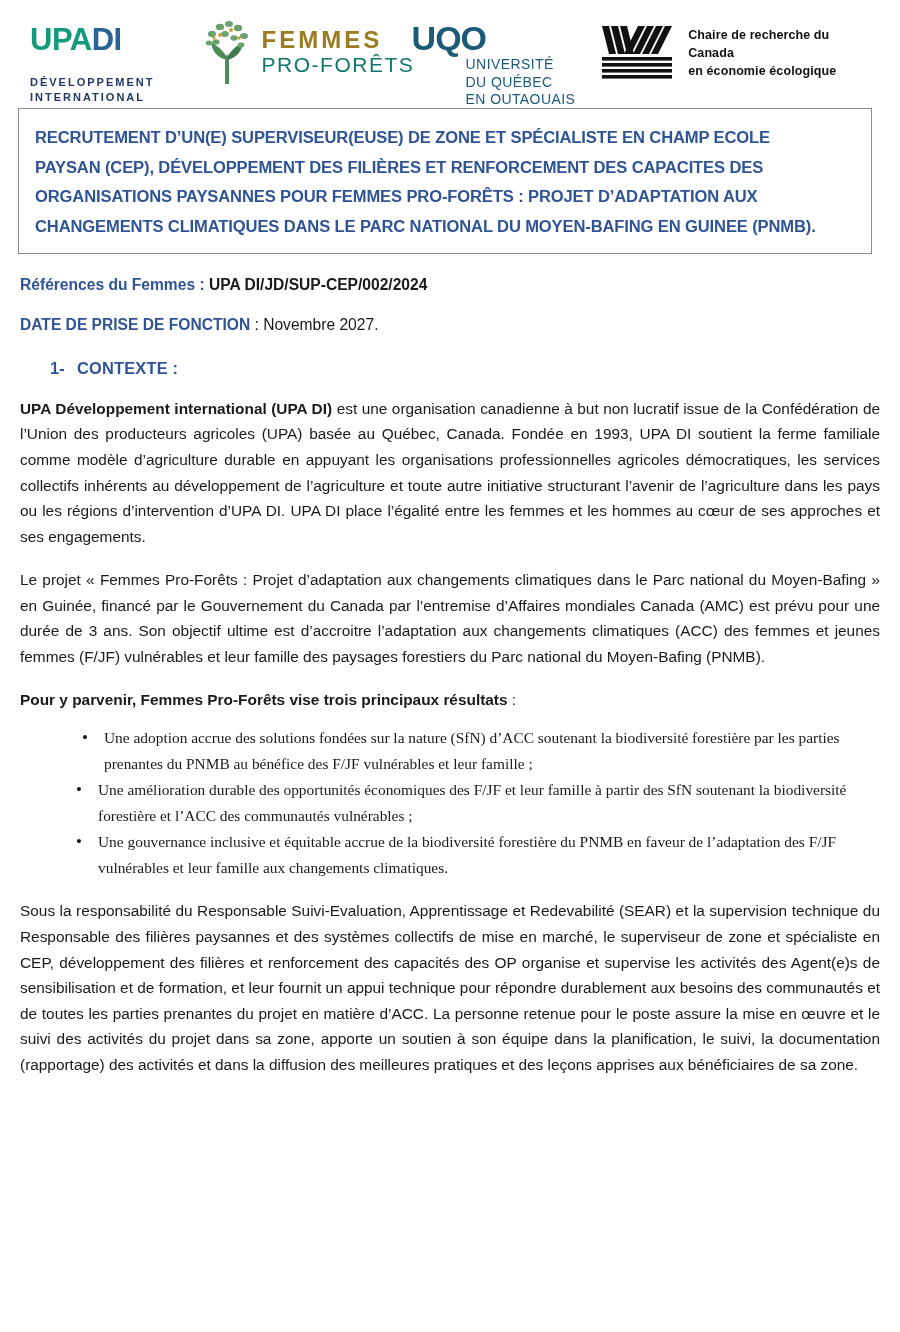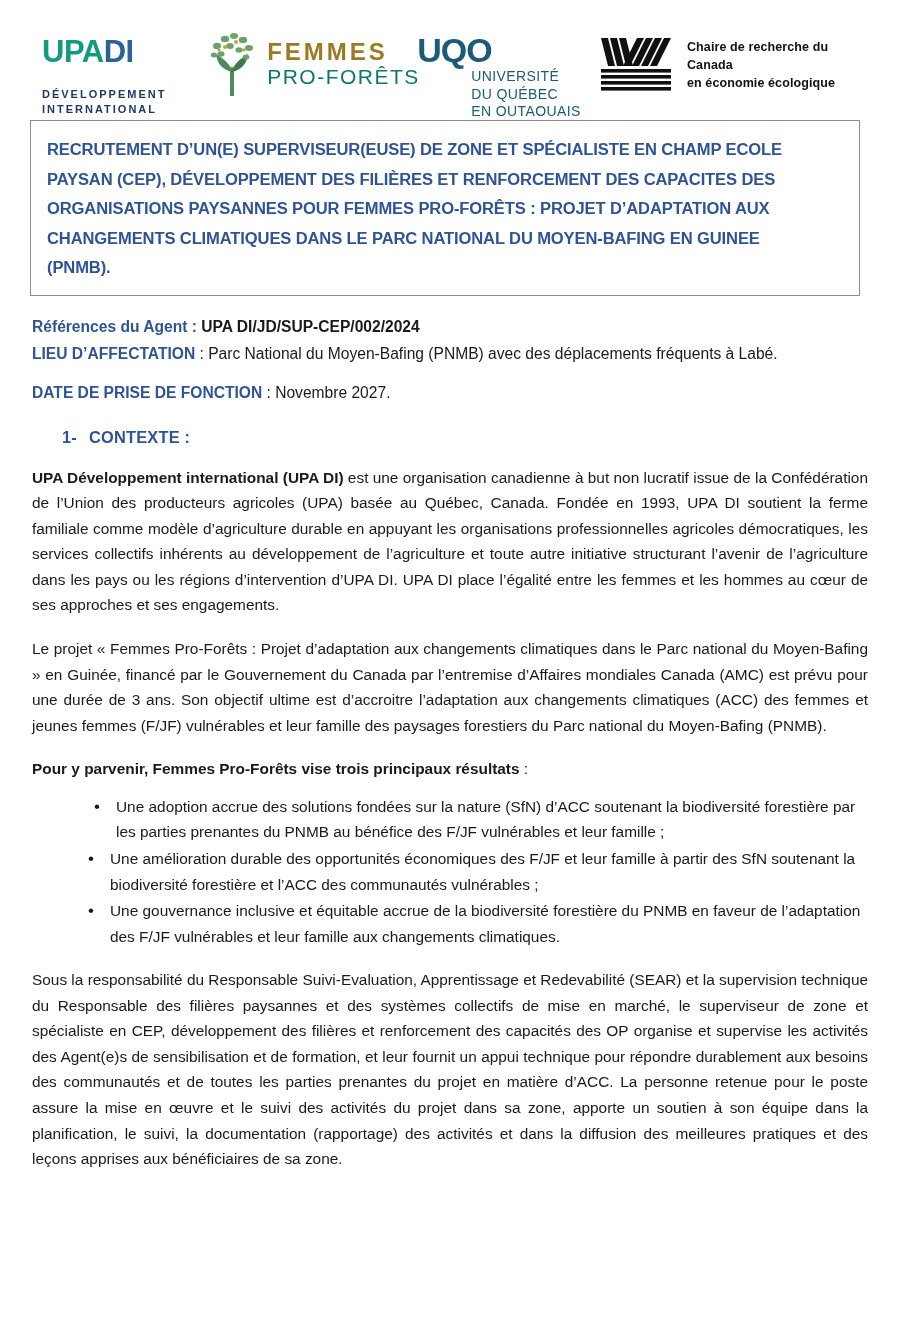--- a/index.html
+++ b/index.html
@@ -12,21 +12,21 @@
     min-height: 1332px;
     font-family: "Liberation Sans", sans-serif;
     color: #1a1a1a;
     -webkit-font-smoothing: antialiased;
   }
 
   .page {
     width: 900px;
     min-height: 1332px;
     box-sizing: border-box;
-    padding: 16px;
+    padding: 4px;
     position: relative;
     background: #ffffff;
   }
 
   
   .logo-bar {
     display: flex;
     align-items: flex-start;
     justify-content: flex-start;
     padding: 12px 18px 8px 26px;
@@ -174,20 +174,21 @@
     text-align: justify;
     margin: 18px 0 0 0;
     color: #1a1a1a;
   }
   p.para b { font-weight: bold; }
 
   ul.results {
     margin: 12px 0 0 0;
     padding-left: 56px;
     list-style: none;
+    font-family: Liberation Serif, serif;
   }
   ul.results li {
     font-size: 15.4px;
     line-height: 1.66;
     margin-bottom: 1px;
     position: relative;
     padding-left: 22px;
     text-align: left;
     color: #1a1a1a;
   }
@@ -282,26 +283,22 @@
       </div>
     </div>
   </div>
 
   <div class="title-box">
     <div class="title-text">RECRUTEMENT D’UN(E) SUPERVISEUR(EUSE) DE ZONE ET SPÉCIALISTE EN CHAMP ECOLE PAYSAN (CEP), DÉVELOPPEMENT DES FILIÈRES ET RENFORCEMENT DES CAPACITES DES ORGANISATIONS PAYSANNES POUR FEMMES PRO-FORÊTS : PROJET D’ADAPTATION AUX CHANGEMENTS CLIMATIQUES DANS LE PARC NATIONAL DU MOYEN-BAFING EN GUINEE (PNMB).</div>
   </div>
 
   <div class="meta">
     <div class="meta-line">
-      <span class="meta-label">Références du Agent :</span>
+      <span class="meta-label">Références du Femmes :</span>
       <span class="meta-value bold">UPA DI/JD/SUP-CEP/002/2024</span>
-    </div>
-    <div class="meta-line">
-      <span class="meta-label">LIEU D’AFFECTATION</span>
-      <span class="meta-value">: Parc National du Moyen-Bafing (PNMB) avec des déplacements fréquents à Labé.</span>
     </div>
     <div class="meta-line spaced">
       <span class="meta-label">DATE DE PRISE DE FONCTION</span>
       <span class="meta-value">: Novembre 2027.</span>
     </div>
   </div>
 
   <div class="section-heading">
     <span class="num">1-</span><span>CONTEXTE :</span>
   </div>

